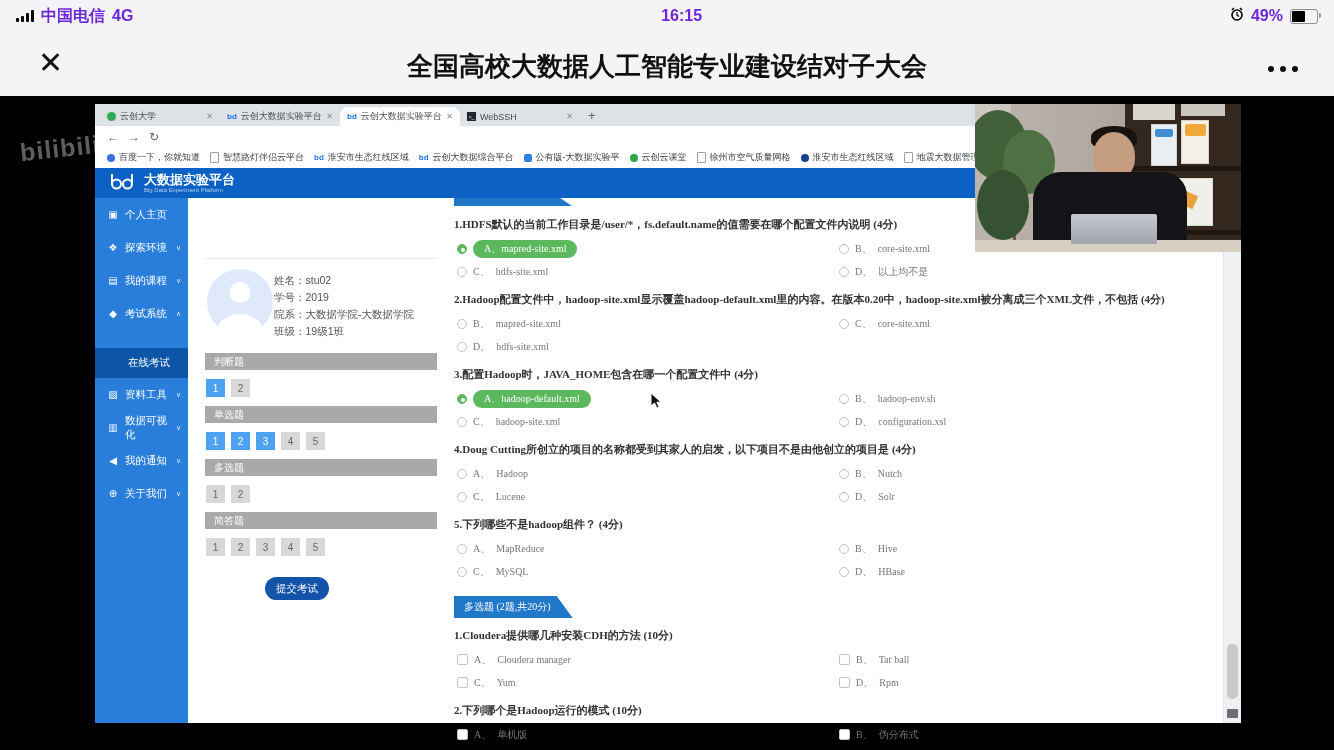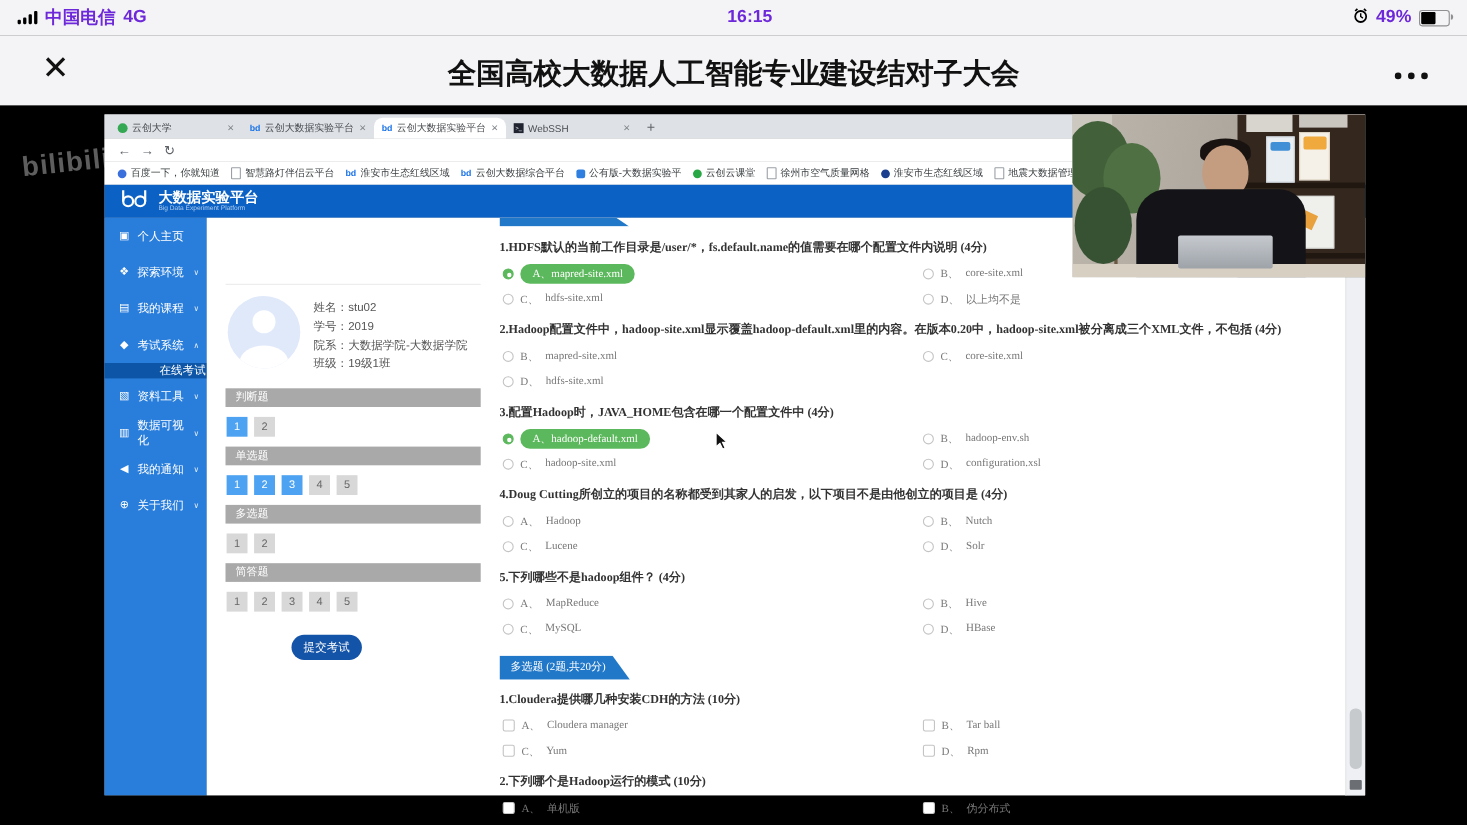--- a/index.html
+++ b/index.html
@@ -59,27 +59,27 @@
   .appheader{height:30px;background:#0b62c4;display:flex;align-items:center;gap:8px;padding-left:13px;box-sizing:border-box;}
   .brandtext .t1{font-size:13px;font-weight:bold;color:#fff;line-height:14px;}
   .brandtext .t2{font-size:6px;color:rgba(255,255,255,.65);line-height:7px;}
   
   .appbody{position:absolute;top:94px;left:0;right:0;bottom:0;display:flex;}
   .sidenav{width:93px;background:#2a7edb;flex:none;}
   .side-item{height:33px;display:flex;align-items:center;gap:6px;padding:0 7px 0 12px;color:#fff;}
   .side-icon{font-size:10px;width:12px;flex:none;text-align:center;}
   .side-label{flex:1;font-size:10.5px;}
   .side-chev{font-size:7px;opacity:.85;}
-  .side-sub{height:14px;background:#0d55a6;color:#fff;display:flex;align-items:center;
-            padding-left:50px;font-size:10.5px;}
+  .side-sub{height:30px;background:#0d55a6;color:#fff;display:flex;align-items:center;
+            padding-left:33px;font-size:10.5px;margin-top:18px;}
   .content{flex:1;background:#fff;display:flex;position:relative;}
   
   .leftpanel{width:232px;margin-left:17px;flex:none;}
   .lp-divider{margin-top:60px;border-top:1px solid #ebebeb;}
-  .student-card{display:flex;gap:12px;padding:10px 2px 4px;}
+  .student-card{display:flex;gap:1px;padding:10px 2px 4px;}
   .avatar{width:66px;height:66px;border-radius:50%;background:#dfe9fa;position:relative;overflow:hidden;flex:none;}
   .avatar::before{content:"";position:absolute;top:13px;left:50%;transform:translateX(-50%);
                   width:21px;height:21px;border-radius:50%;background:#fff;}
   .avatar::after{content:"";position:absolute;bottom:-9px;left:50%;transform:translateX(-50%);
                  width:44px;height:30px;border-radius:50% 50% 0 0;background:#fff;}
   .stu-info{font-size:10.5px;color:#555;line-height:17px;padding-top:3px;}
   .qsec-bar{height:17px;line-height:17px;background:#a9a9a9;color:#fff;font-size:10px;padding-left:9px;margin-top:9px;}
   .qnums{display:flex;gap:6px;margin:9px 0 0 1px;}
   .qnum{width:19px;height:18px;display:flex;align-items:center;justify-content:center;
         background:#d8d8d8;color:#666;font-size:10px;}

